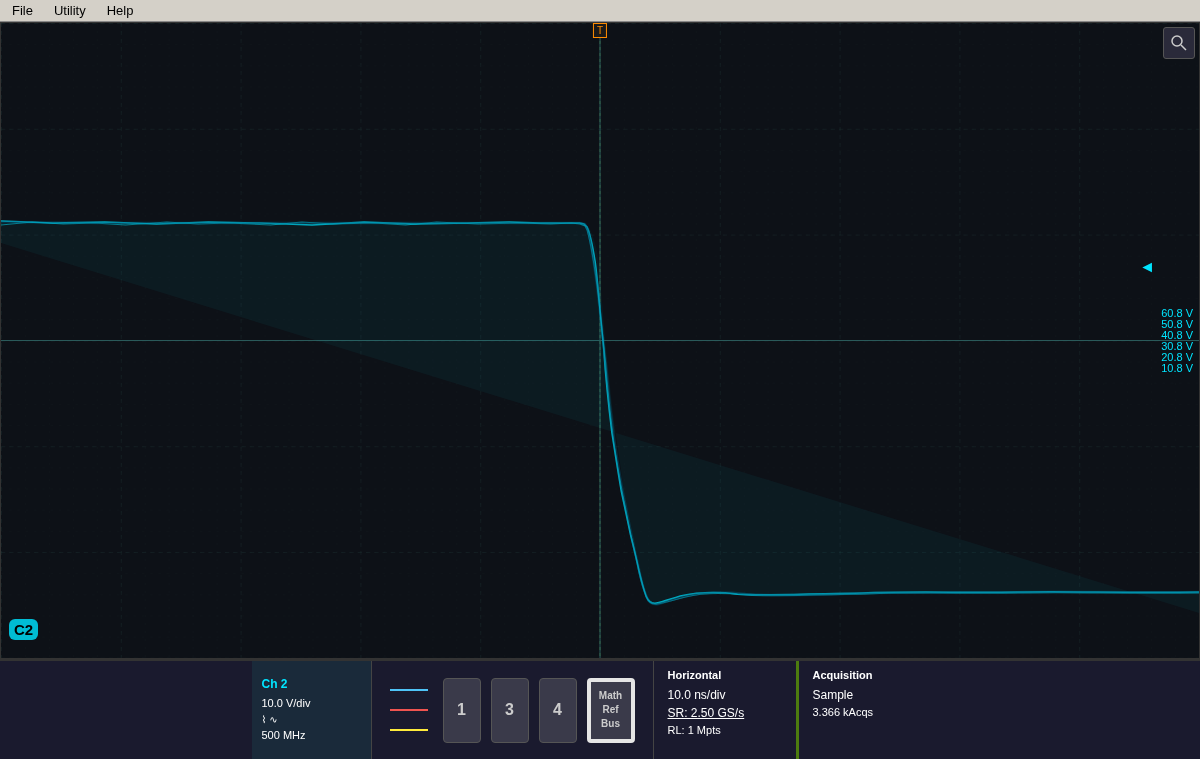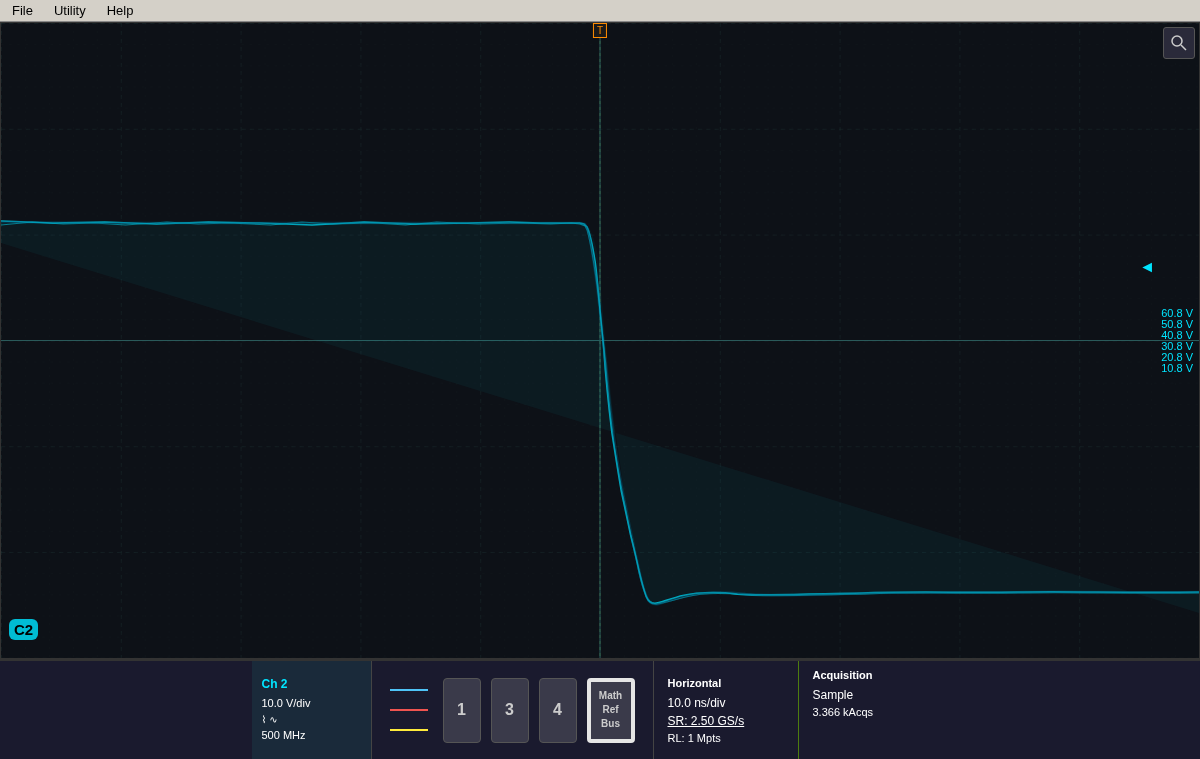--- a/index.html
+++ b/index.html
@@ -403,21 +403,21 @@
       <div class="ch-btn">1</div>
       <div class="ch-btn">3</div>
       <div class="ch-btn">4</div>
 
       <div class="math-btn" style="white-space:pre-line;line-height:1.4;">Math
 Ref
 Bus</div>
 
     </div>
 
-    <div class="horiz-panel" style="padding:16px 14px;border-right:1px solid #4d7c0f;min-width:145px;">
+    <div class="horiz-panel" style="padding:8px 14px;border-right:3px solid #4d7c0f;min-width:145px;">
       <div class="panel-header" style="color:#fff;">Horizontal</div>
       <div class="panel-value" style="color:#fff;font-size:12px;">10.0 ns/div</div>
       <div class="panel-value" style="color:#fff;font-size:12px;text-decoration:underline;">SR: 2.50 GS/s</div>
       <div class="panel-value" style="color:#fff;font-size:11px;">RL: 1 Mpts</div>
     </div>
 
 
     <div class="acq-panel" style="padding:8px 14px;min-width:150px;">
       <div class="panel-header" style="color:#fff;">Acquisition</div>
       <div class="panel-value" style="color:#fff;font-size:12px;">Sample</div>

